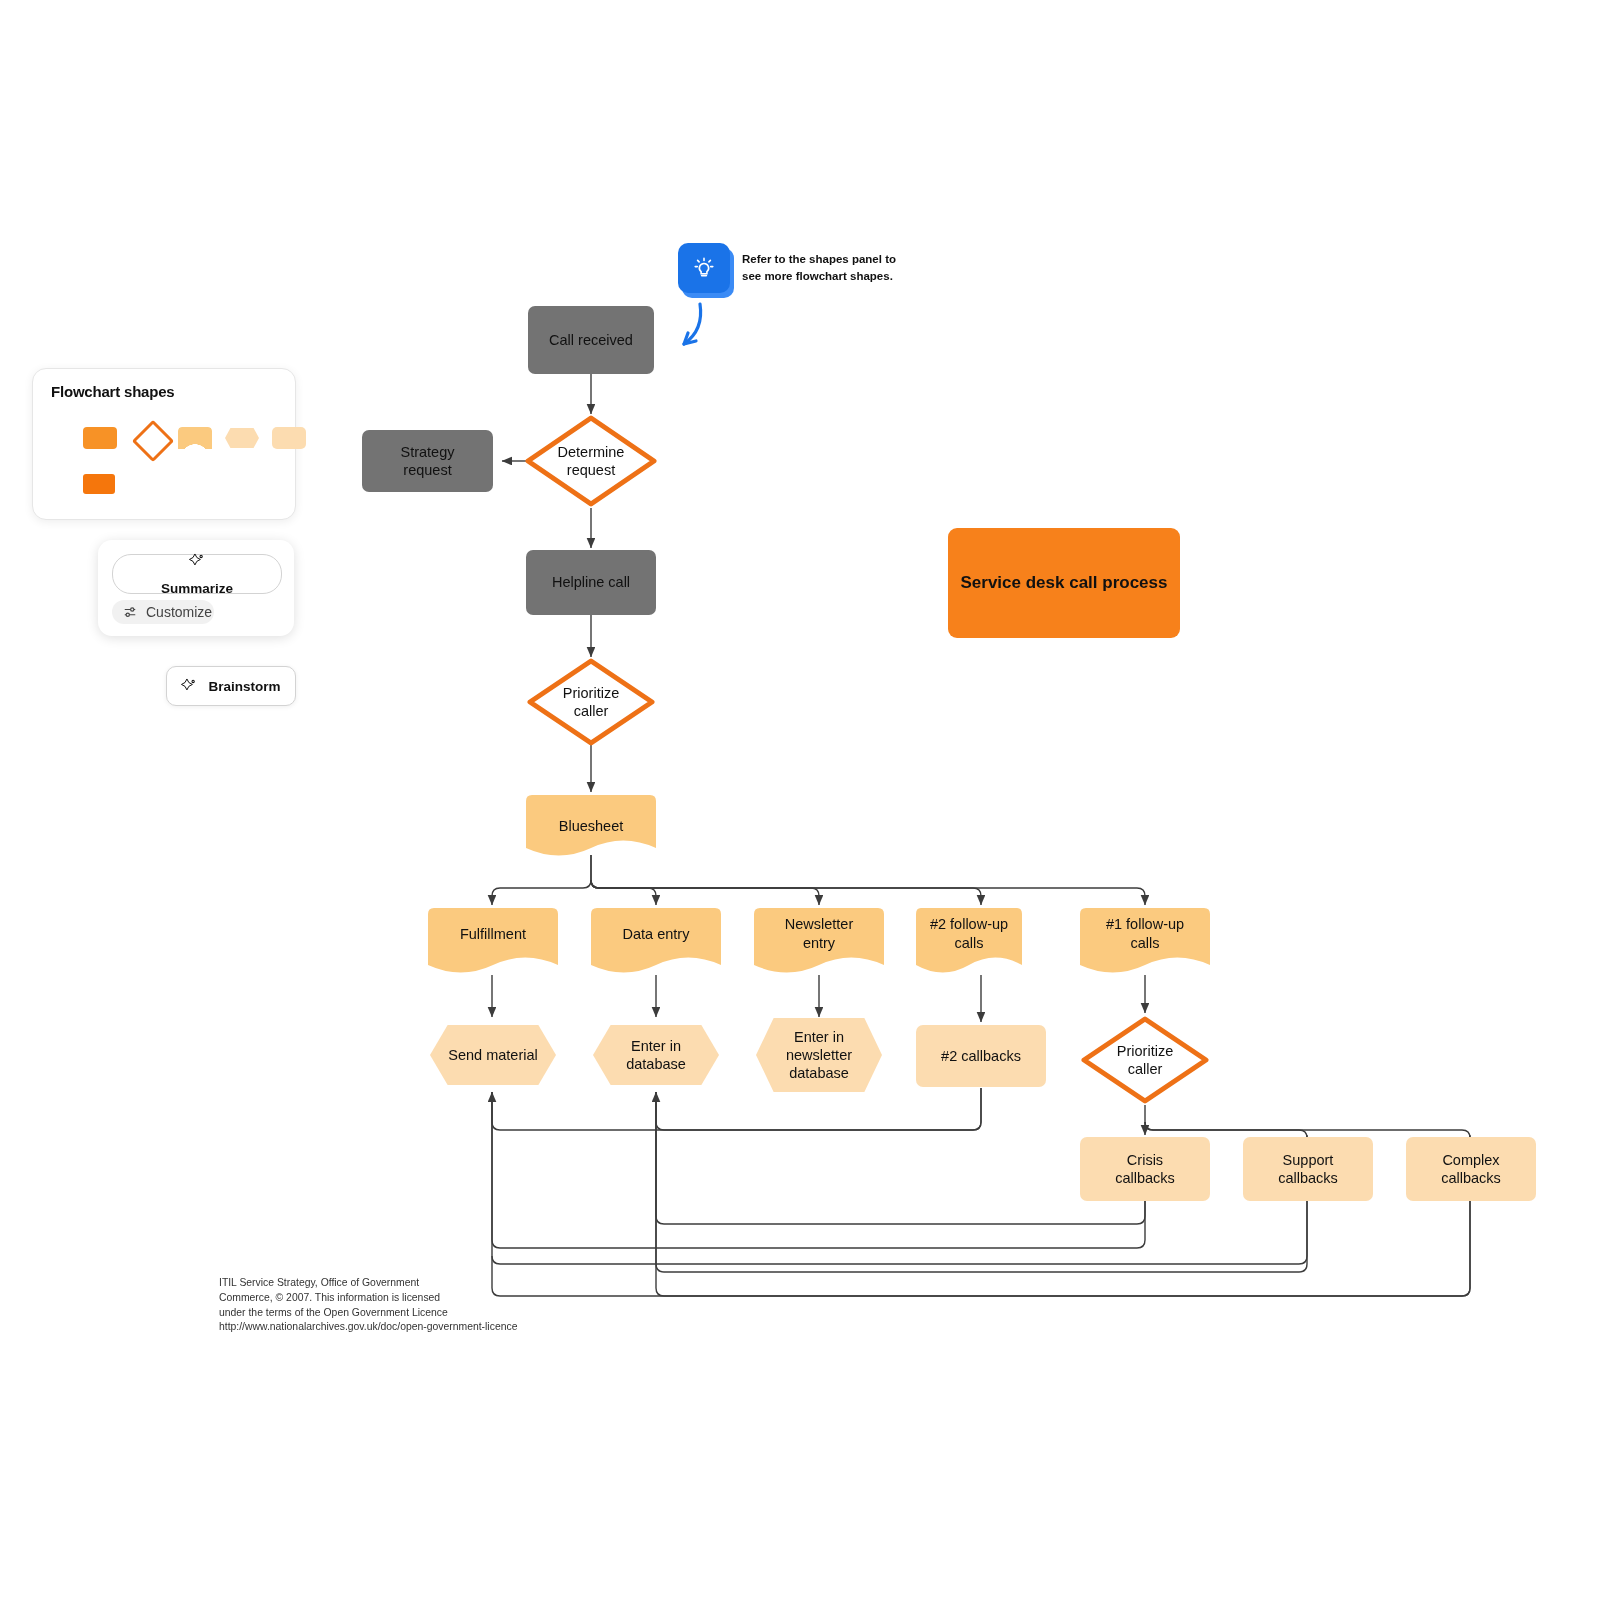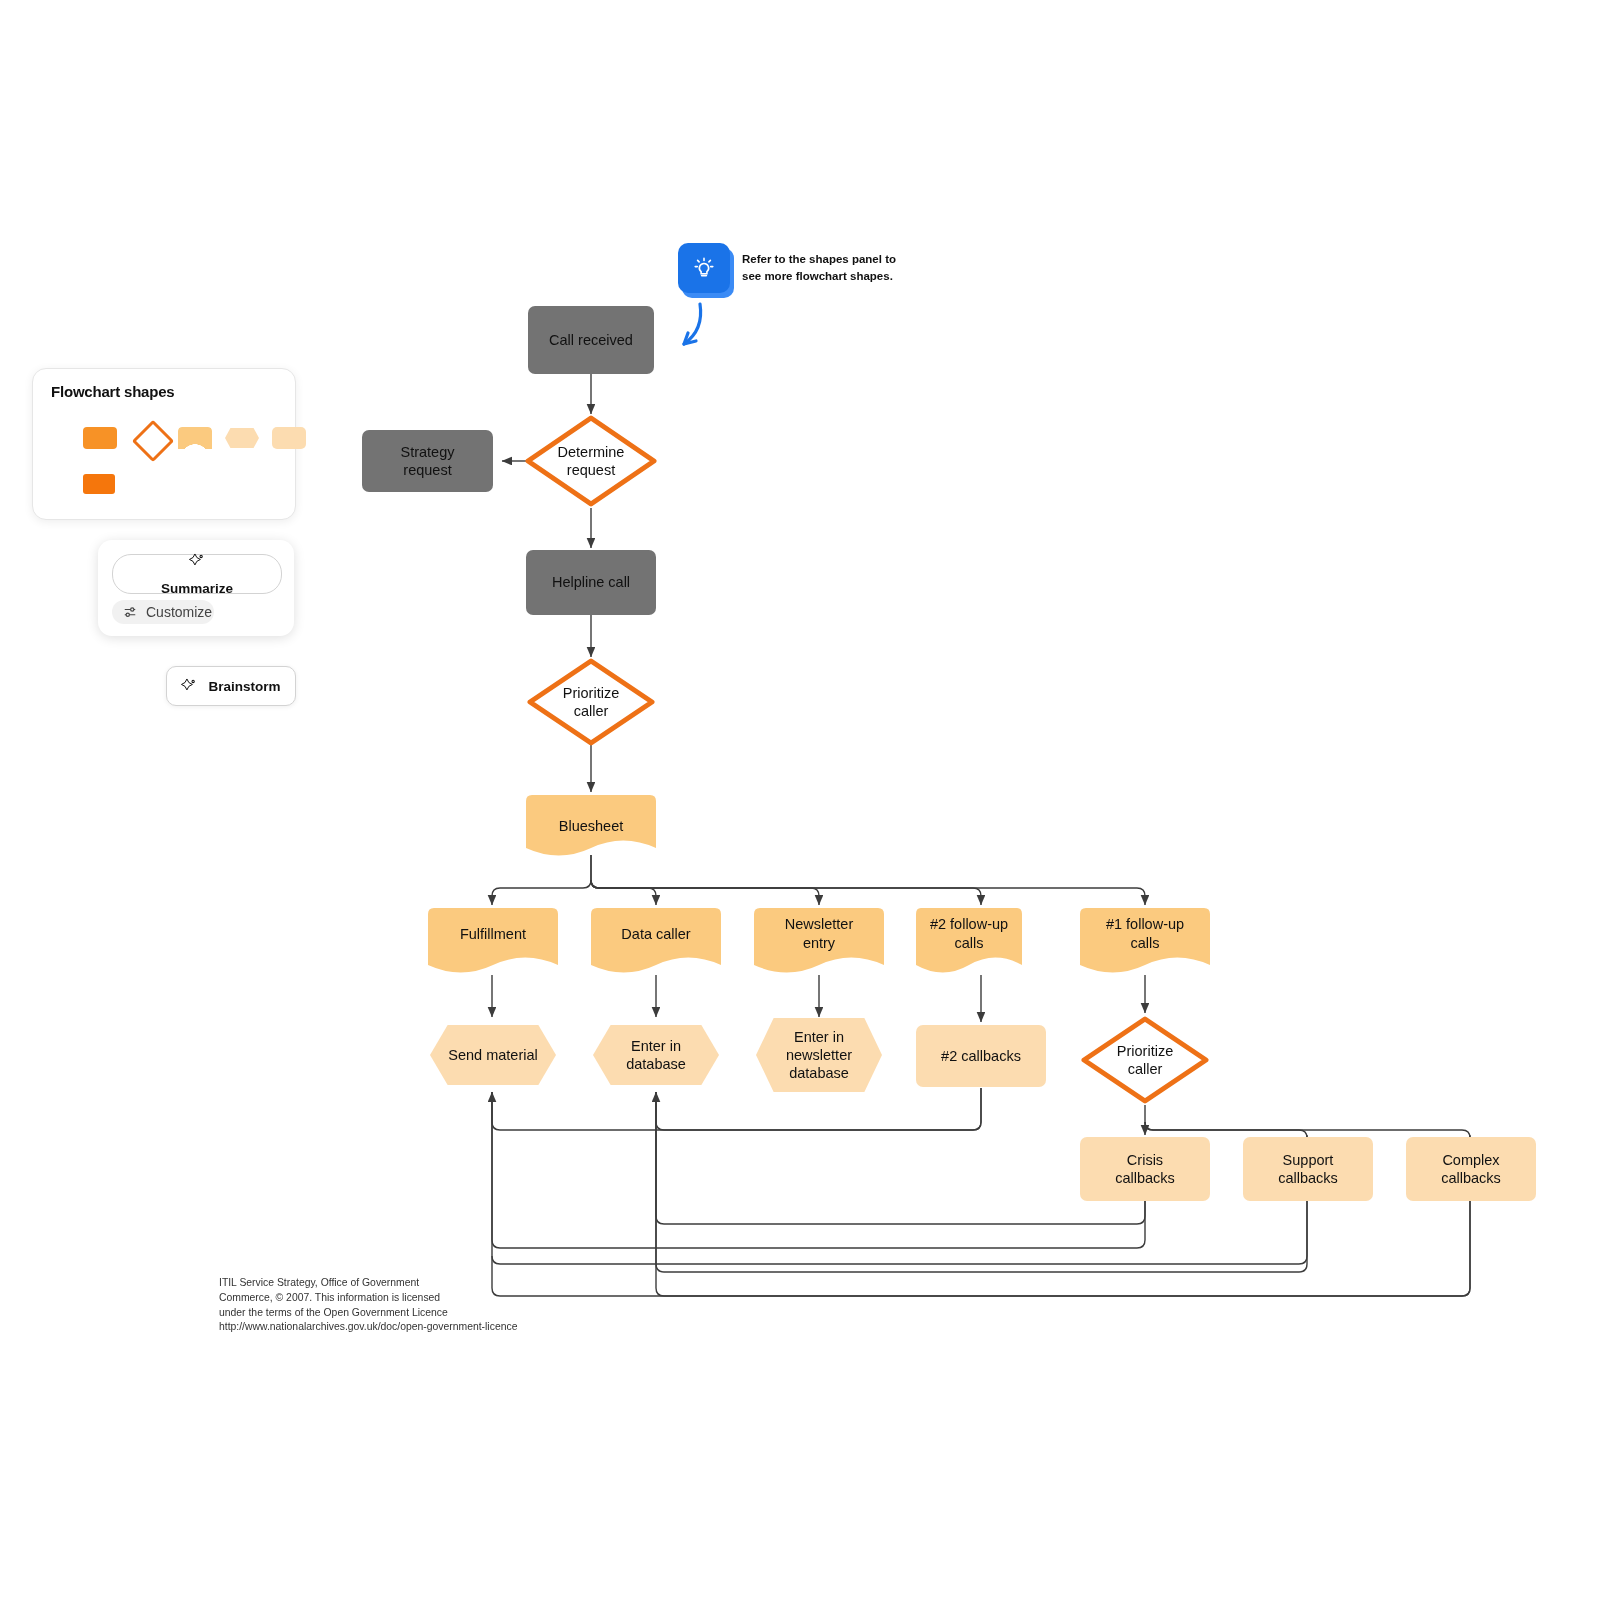--- a/index.html
+++ b/index.html
@@ -179,20 +179,23 @@
         <path d="M15 5.4 v2.1 M8.6 7.4 l1.5 1.5 M21.4 7.4 l-1.5 1.5 M6.2 13.6 h2.1 M23.8 13.6 h-2.1"></path>
       </g>
     </svg>
   </div>
   <div class="tip-text">Refer to the shapes panel to see more flowchart shapes.</div>
   <svg style="position:absolute;left:672px;top:300px;width:60px;height:56px">
     <path d="M28 4 Q32 30 12 44" fill="none" stroke="#1A73E8" stroke-width="3.2" stroke-linecap="round"></path>
     <path d="M12 44 L24 41 M12 44 L16 33" fill="none" stroke="#1A73E8" stroke-width="3.2" stroke-linecap="round"></path>
   </svg>
 
+  <div class="title-box">
+    <span>Service desk call process</span>
+  </div>
 
   <div class="node proc" style="left:528px;top:306px;width:126px;height:68px">
     <span>Call received</span>
   </div>
 
   <div class="node dia" style="left:524px;top:414px;width:134px;height:94px">
     <svg class="dshape" viewBox="0 0 134 94">
       <path d="M67 4 L130 47 L67 90 L4 47 Z" fill="#fff" stroke="#EE7116" stroke-width="5" stroke-linejoin="round"></path>
     </svg>
     <span class="dtxt">
@@ -230,21 +233,21 @@
     <svg style="position:absolute;left:0;top:0;width:100%;height:100%" viewBox="0 0 130 67" preserveAspectRatio="none">
       <path d="M0 6 Q0 0 6 0 L124 0 Q130 0 130 6 L130 57 Q97 42 65 57 Q33 72 0 57 Z" fill="#FBCA7F"></path>
     </svg>
     <span style="position:relative;z-index:2;top:-7px">Fulfillment</span>
   </div>
 
   <div class="node" style="left:591px;top:908px;width:130px;height:67px">
     <svg style="position:absolute;left:0;top:0;width:100%;height:100%" viewBox="0 0 130 67" preserveAspectRatio="none">
       <path d="M0 6 Q0 0 6 0 L124 0 Q130 0 130 6 L130 57 Q97 42 65 57 Q33 72 0 57 Z" fill="#FBCA7F"></path>
     </svg>
-    <span style="position:relative;z-index:2;top:-7px">Data caller</span>
+    <span style="position:relative;z-index:2;top:-7px">Data entry</span>
   </div>
 
   <div class="node" style="left:754px;top:908px;width:130px;height:67px">
     <svg style="position:absolute;left:0;top:0;width:100%;height:100%" viewBox="0 0 130 67" preserveAspectRatio="none">
       <path d="M0 6 Q0 0 6 0 L124 0 Q130 0 130 6 L130 57 Q97 42 65 57 Q33 72 0 57 Z" fill="#FBCA7F"></path>
     </svg>
     <span style="position:relative;z-index:2;top:-8px">
       <span>Newsletter</span><br><span>entry</span>
     </span>
   </div>

